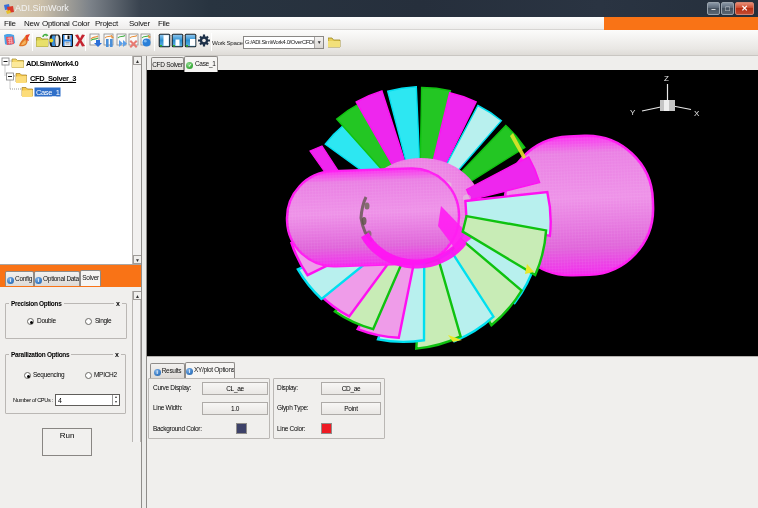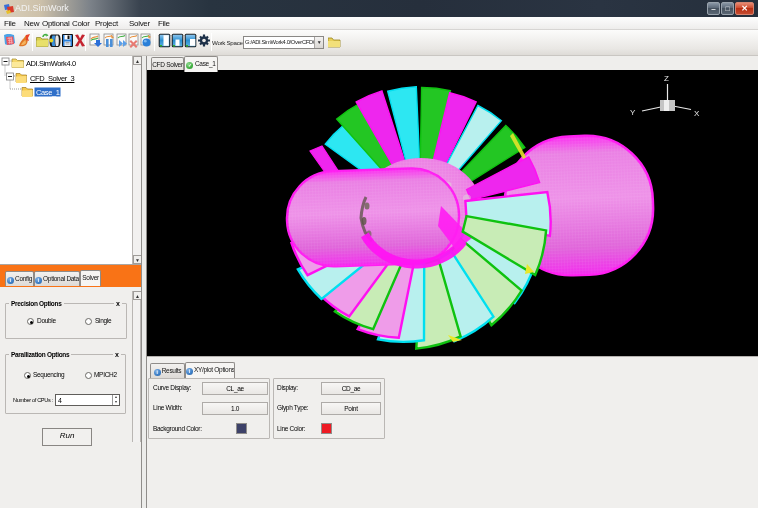--- a/index.html
+++ b/index.html
@@ -7,47 +7,47 @@
 .abs{position:absolute;}
 
 #title{left:0;top:0;width:758px;height:17px;background:linear-gradient(to right,#dad0bc 0px,#cdc1aa 40px,#7c8289 90px,#39434f 140px,#283440 210px,#262f3c 420px,#2a3442 600px,#252f3c 758px);}
 #title .t{left:15px;top:3px;font-size:9px;color:#f2f2f2;}
 .wbtn{top:2px;height:13px;border-radius:2px;}
 #bmin{left:707px;width:13px;background:linear-gradient(#8a97a5,#5b6877 45%,#46525f 50%,#5a6673);border:1px solid #98a2ac;}
 #bmax{left:721px;width:13px;background:linear-gradient(#8a97a5,#5b6877 45%,#46525f 50%,#5a6673);border:1px solid #98a2ac;}
 #bcls{left:735px;width:19px;background:linear-gradient(#e88a72,#cf4a2d 45%,#b92f13 50%,#c44b30);border:1px solid #d5836f;}
 .wg{position:absolute;color:#fff;font-size:8px;line-height:11px;width:100%;text-align:center;font-weight:bold;}
 
-#menu{left:0;top:17px;width:758px;height:13px;background:linear-gradient(#fdfdfd,#eeedec);border-bottom:1px solid #d7d5d3;}
+#menu{left:0;top:17px;width:604px;height:13px;background:linear-gradient(#fdfdfd,#eeedec);border-bottom:1px solid #d7d5d3;}
 #menu span{position:absolute;top:2px;font-size:8px;letter-spacing:-0.3px;color:#101010;white-space:nowrap;}
 
 #tb{left:0;top:30px;width:758px;height:26px;background:linear-gradient(#fcfcfb,#e9e7e4 75%,#dedbd7);border-bottom:1px solid #c9c6c2;}
 .tsep{position:absolute;top:3px;width:1px;height:18px;background:#c2bfbb;border-right:1px solid #fff;}
 .ti{position:absolute;top:3px;}
 #ws{position:absolute;left:212px;top:9px;font-size:6.2px;letter-spacing:-0.3px;color:#222;white-space:nowrap;}
 #combo{position:absolute;left:243px;top:6px;width:81px;height:13px;background:#fff;border:1px solid #8a8885;font-size:5.8px;letter-spacing:-0.35px;color:#222;line-height:11px;padding-left:1px;white-space:nowrap;overflow:hidden;}
 #combo .da{position:absolute;right:0;top:0;width:9px;height:11px;background:linear-gradient(#f4f3f2,#d9d6d2);border-left:1px solid #a8a5a2;font-size:5px;text-align:center;line-height:10px;color:#333;}
 
 #tree{left:0;top:56px;width:141px;height:209px;background:#fff;border-bottom:1px solid #a9a7a4;}
-.trow{position:absolute;font-size:7.5px;letter-spacing:-0.4px;font-weight:normal;color:#000;white-space:nowrap;line-height:9px;}
+.trow{position:absolute;font-size:7.5px;letter-spacing:-0.4px;font-weight:bold;color:#000;white-space:nowrap;line-height:9px;}
 #vsb1{left:132px;top:56px;width:9px;height:208px;background:#f2f1f0;border-left:1px solid #b9b6b3;}
 .sbtn{position:absolute;left:0;width:9px;height:9px;background:#f0efed;border:1px solid #9f9c99;font-size:5px;text-align:center;line-height:8px;color:#333;}
 #ltabs{left:0;top:271px;width:141px;height:16px;}
 .tab{position:absolute;top:0;height:15px;background:linear-gradient(#f2f1ef,#dddad6);border:1px solid #8f8c89;border-bottom:none;border-radius:2px 2px 0 0;font-size:6.5px;letter-spacing:-0.3px;color:#111;text-align:center;white-space:nowrap;line-height:14px;overflow:hidden;}
 .tab.act{background:#f6f5f3;height:16px;top:-1px;z-index:3;}
 .icirc{display:inline-block;width:7px;height:7px;border-radius:50%;background:radial-gradient(circle at 35% 30%,#7fb2e8,#3a7cc4 60%,#2b5f9e);color:#fff;font-size:5px;line-height:7px;vertical-align:-1px;text-align:center;font-weight:bold;margin-right:1px;letter-spacing:0;}
 #lpanel{left:0;top:287px;width:141px;height:221px;background:#f0efed;}
 .gbox{position:absolute;border:1px solid #bab7b4;border-radius:1px;}
 .gtitle{position:absolute;top:-5px;left:3px;background:#f0efed;font-size:6.5px;letter-spacing:-0.3px;font-weight:bold;color:#000;padding:0 2px;white-space:nowrap;line-height:9px;}
 .gx{position:absolute;top:-4px;right:4px;background:#f0efed;font-size:7px;font-weight:bold;color:#000;padding:0 2px;}
 .radio{position:absolute;width:7px;height:7px;border-radius:50%;background:#fff;border:1px solid #6b6966;}
 .radio.sel:after{content:"";position:absolute;left:1.5px;top:1.5px;width:3px;height:3px;border-radius:50%;background:#000;}
 .rlbl{position:absolute;font-size:6.5px;letter-spacing:-0.3px;color:#000;white-space:nowrap;}
 #vsb2{left:132px;top:291px;width:9px;height:151px;background:#f2f1f0;border-left:1px solid #b9b6b3;border-right:1px solid #b9b6b3;}
-#runbtn{left:42px;top:428px;width:50px;height:18px;background:#f1f0ee;border:1px solid #898683;font-size:8px;text-align:center;line-height:13px;color:#000;font-style:italic;}
+#runbtn{left:42px;top:428px;width:50px;height:28px;background:#f1f0ee;border:1px solid #898683;font-size:8px;text-align:center;line-height:13px;color:#000;}
 
 #split{left:141px;top:56px;width:6px;height:452px;background:#ececea;border-left:1px solid #8f8d8a;border-right:1px solid #8f8d8a;}
 
 #rtabs{left:147px;top:56px;width:611px;height:14px;background:#efeeec;}
 #view{left:147px;top:70px;width:611px;height:286px;background:#000;}
 #bpanel{left:147px;top:356px;width:611px;height:152px;background:#f0efed;border-top:1px solid #b5b2af;}
 .fbtn{position:absolute;height:13px;background:linear-gradient(#f7f6f5,#e9e7e4);border:1px solid #aeaba8;font-size:6.5px;letter-spacing:-0.3px;text-align:center;line-height:12px;color:#000;white-space:nowrap;}
 .flbl{position:absolute;font-size:6.5px;letter-spacing:-0.3px;color:#000;white-space:nowrap;}
 .swatch{position:absolute;width:11px;height:11px;border:1px solid #8f8d8a;}
 </style></head>

